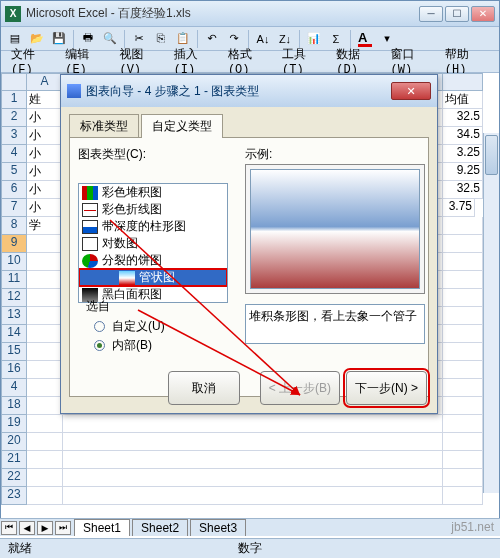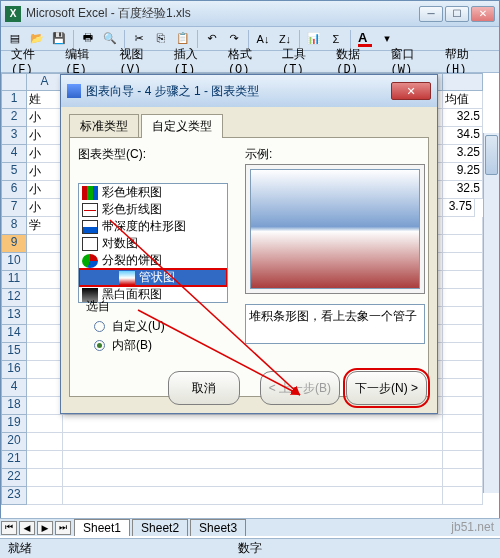--- a/index.html
+++ b/index.html
@@ -69,21 +69,21 @@
 .preview-inner { width:100%; height:100%; background:linear-gradient(#fefeff,#7a9fd0 48%, #fdfdfd 52%, #aa3d3d); border:1px solid #7f9db9;}
 .preview-desc { position:absolute; left:175px; top:166px; width:180px; height:40px; border:1px solid #7f9db9; background:#fff; padding:3px;}
 
 .radio-group { position:absolute; left:16px; top:160px; }
 .radio-group .grp-label { margin-bottom:3px;}
 .radio-row { display:flex; align-items:center; gap:7px; margin:2px 1px 2px 8px;}
 .radio { width:11px;height:11px;border:1px solid #5a79a5;border-radius:50%;display:inline-flex;align-items:center;justify-content:center;}
 .radio.checked::after{content:"";width:5px;height:5px;border-radius:50%;background:#3b7e2e;}
 
 .dlg-buttons { position:absolute; bottom:8px; right:10px; display:flex; gap:6px;}
-.btn { min-width:72px; height:22px; border:1px solid #7f7f7f; background:linear-gradient(#fdfdfd,#e3e3da); border-radius:11px; display:inline-flex;align-items:center;justify-content:center; padding:16px 8px; cursor:pointer;}
+.btn { min-width:72px; height:22px; border:1px solid #7f7f7f; background:linear-gradient(#fdfdfd,#e3e3da); border-radius:4px; display:inline-flex;align-items:center;justify-content:center; padding:16px 8px; cursor:pointer;}
 .btn.disabled { color:#9c9c9c;margin-left:14px; }
 .btn.hl { outline:2px solid #d00; outline-offset:1px; }
 
 
 .sheet-tabs { position:absolute; bottom:22px; left:0; right:0; height:18px; background:#d9e6f3; display:flex; align-items:center; border-top:1px solid #9eb6ce; }
 .navbtn { width:16px; height:14px; border:1px solid #888; background:#f5f5f5; margin:0 1px; display:flex;align-items:center;justify-content:center;font-size:9px;}
 .stab { padding:1px 8px; background:#fff; border:1px solid #888; border-bottom:none; margin-left:2px; cursor:pointer;}
 .stab.inactive { background:#d9e6f3; }
 
 

